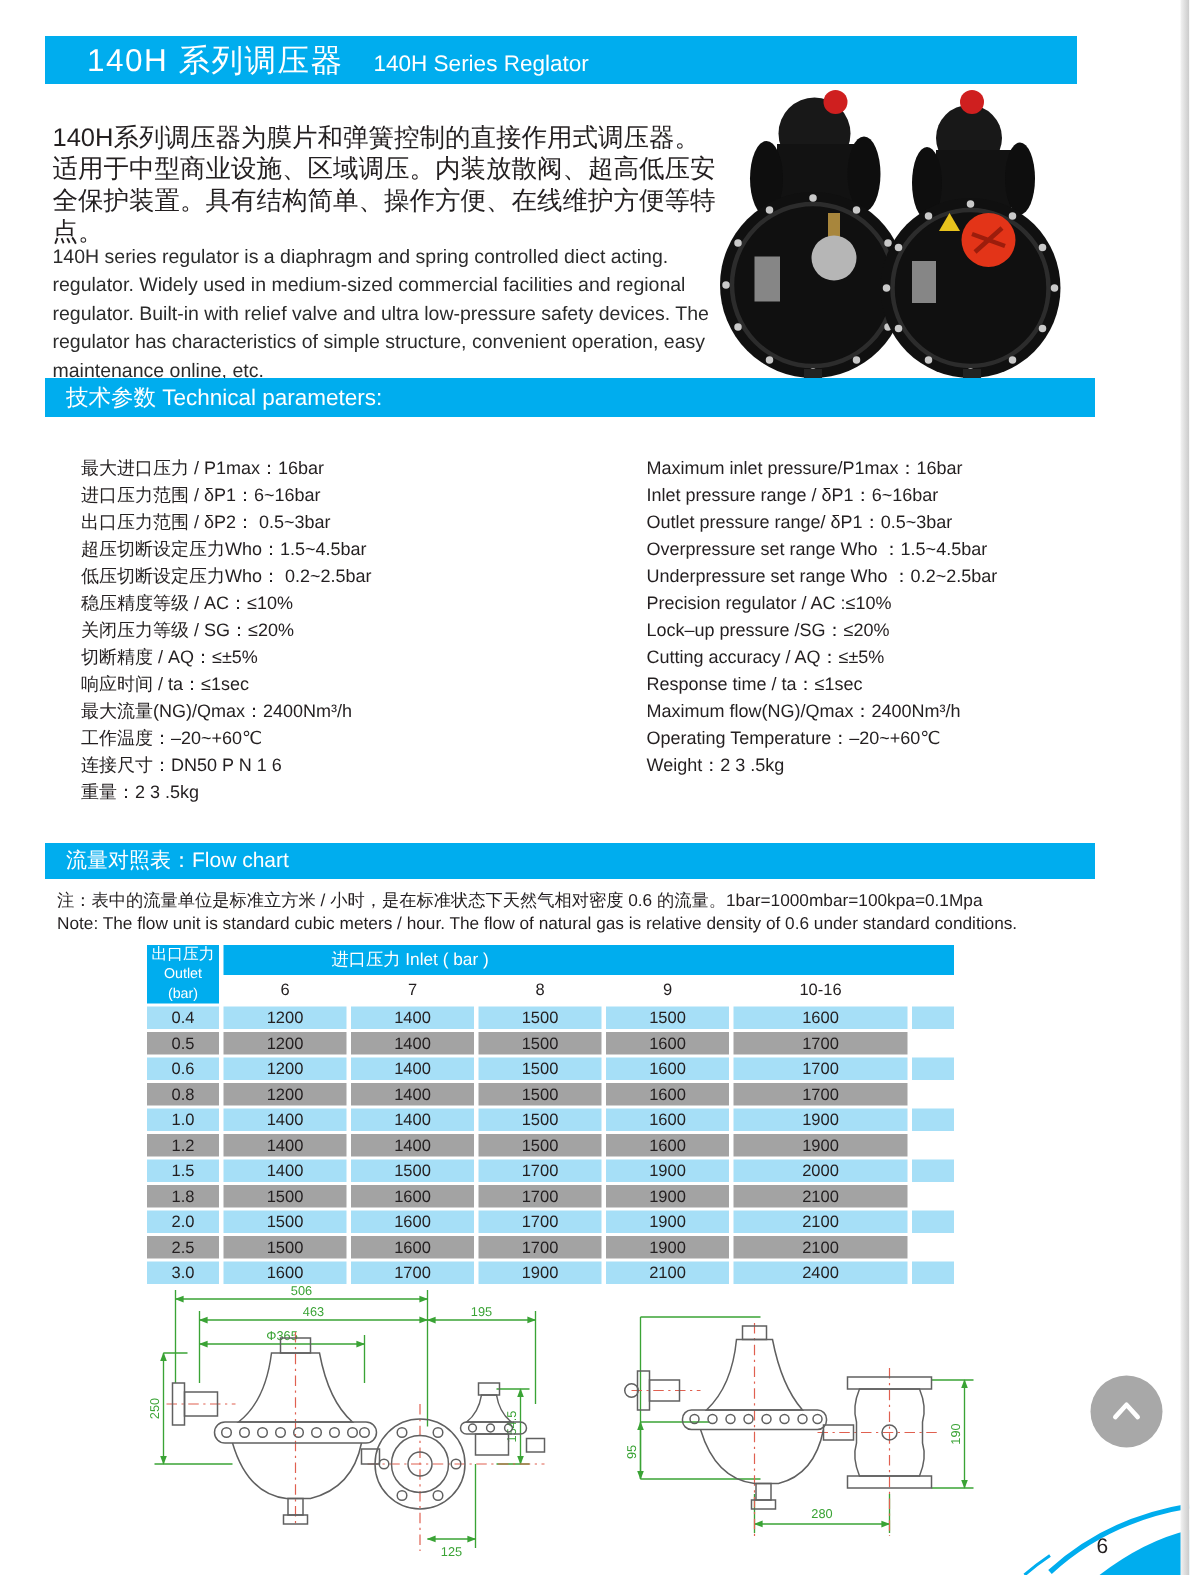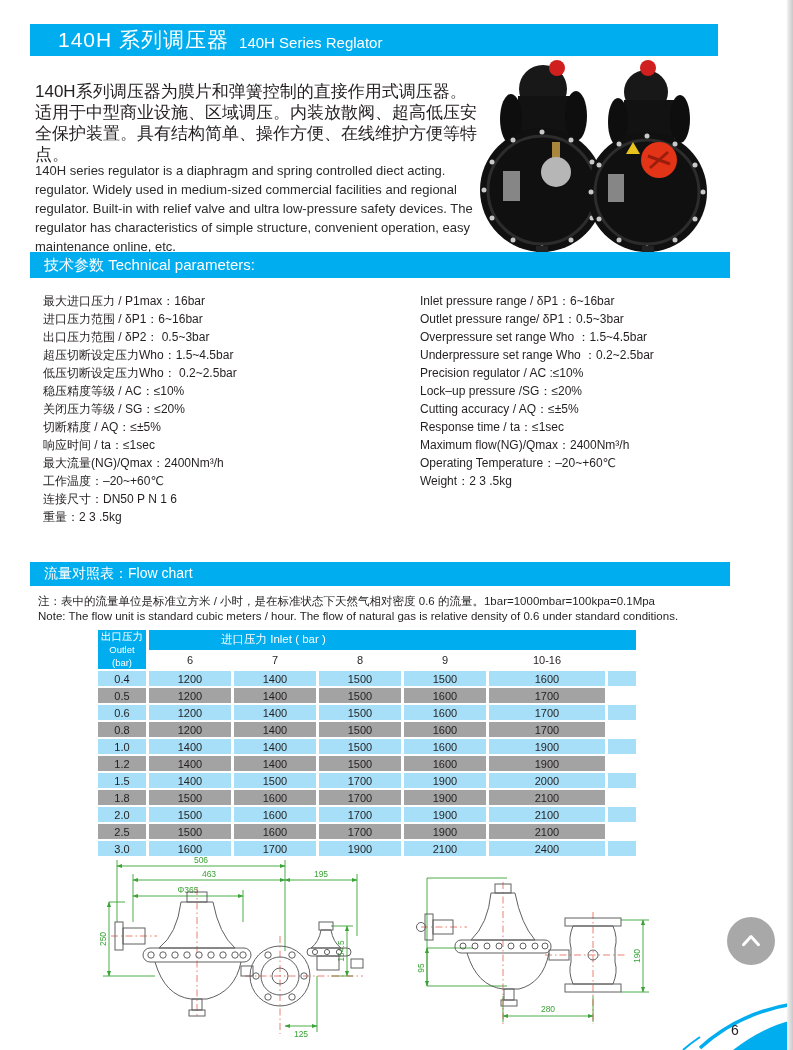--- a/index.html
+++ b/index.html
@@ -6,33 +6,33 @@
   .page{
     position:relative;width:793px;height:1050px;background:#ffffff;overflow:hidden;
     font-family:"Liberation Sans","DejaVu Sans",sans-serif;color:#231f20;
   }
   .edge-right{position:absolute;right:0;top:0;width:6px;height:100%;
     background:linear-gradient(to right,#f2f2f2,#c9c9c9);}
   
   .title-bar{position:absolute;left:30px;top:24px;width:688px;height:32px;
     background:#00ADEE;color:#fff;display:flex;align-items:center;padding-left:28px;box-sizing:border-box;}
   .title-zh{font-size:21px;font-weight:normal;letter-spacing:1px;}
-  .title-en{font-size:15px;margin-left:10px;position:relative;top:2px;}
+  .title-en{font-size:15px;margin-left:20px;position:relative;top:2px;}
   
   .intro-zh{position:absolute;left:35px;top:64px;width:445px;font-size:17px;line-height:21px;}
   .intro-en{position:absolute;left:35px;top:148px;width:450px;font-size:13px;line-height:19px;color:#2b2b2b;}
   
   .photo{position:absolute;left:466px;top:56px;width:254px;height:198px;}
   
   .section-bar{position:absolute;left:30px;width:700px;background:#00ADEE;color:#fff;
     display:flex;align-items:center;padding-left:14px;box-sizing:border-box;}
   .bar-tech{top:252px;height:26px;font-size:15px;}
   .bar-flow{top:562px;height:24px;font-size:14px;}
   
-  .spec-list{position:absolute;margin:5px;padding:0;list-style:none;font-size:12px;line-height:18px;}
+  .spec-list{position:absolute;margin:16px;padding:0;list-style:none;font-size:12px;line-height:18px;}
   .spec-zh{left:38px;top:287px;width:360px;}
   .spec-en{left:415px;top:287px;width:330px;}
   .spec-list li{white-space:nowrap;}
   
   .note{position:absolute;left:38px;top:594px;font-size:11.5px;line-height:15px;width:720px;}
   
   .flow-table{position:absolute;left:95px;top:628px;border-collapse:separate;border-spacing:3px 2.5px;font-size:11px;}
   .flow-table th,.flow-table td{padding:0;margin:0;}
   th.corner{background:#00ADEE;color:#fff;font-weight:normal;font-size:10.5px;line-height:13px;vertical-align:middle;}
   th.inlet-head{background:#00ADEE;color:#fff;font-weight:normal;text-align:left;padding-left:72px;height:17px;font-size:11.5px;margin-top:15px;}
@@ -137,20 +137,21 @@
       <li>稳压精度等级 / AC：≤10%</li>
       <li>关闭压力等级 / SG：≤20%</li>
       <li>切断精度 / AQ：≤±5%</li>
       <li>响应时间 / ta：≤1sec</li>
       <li>最大流量(NG)/Qmax：2400Nm³/h</li>
       <li>工作温度：–20~+60℃</li>
       <li>连接尺寸：DN50 P N 1 6</li>
       <li>重量：2 3 .5kg</li>
     </ul>
   <ul class="spec-list spec-en">
+      <li>Maximum inlet pressure/P1max：16bar</li>
       <li>Inlet pressure range / δP1：6~16bar</li>
       <li>Outlet pressure range/ δP1：0.5~3bar</li>
       <li>Overpressure set range Who ：1.5~4.5bar</li>
       <li>Underpressure set range Who ：0.2~2.5bar</li>
       <li>Precision regulator / AC :≤10%</li>
       <li>Lock–up pressure /SG：≤20%</li>
       <li>Cutting accuracy / AQ：≤±5%</li>
       <li>Response time / ta：≤1sec</li>
       <li>Maximum flow(NG)/Qmax：2400Nm³/h</li>
       <li>Operating Temperature：–20~+60℃</li>

